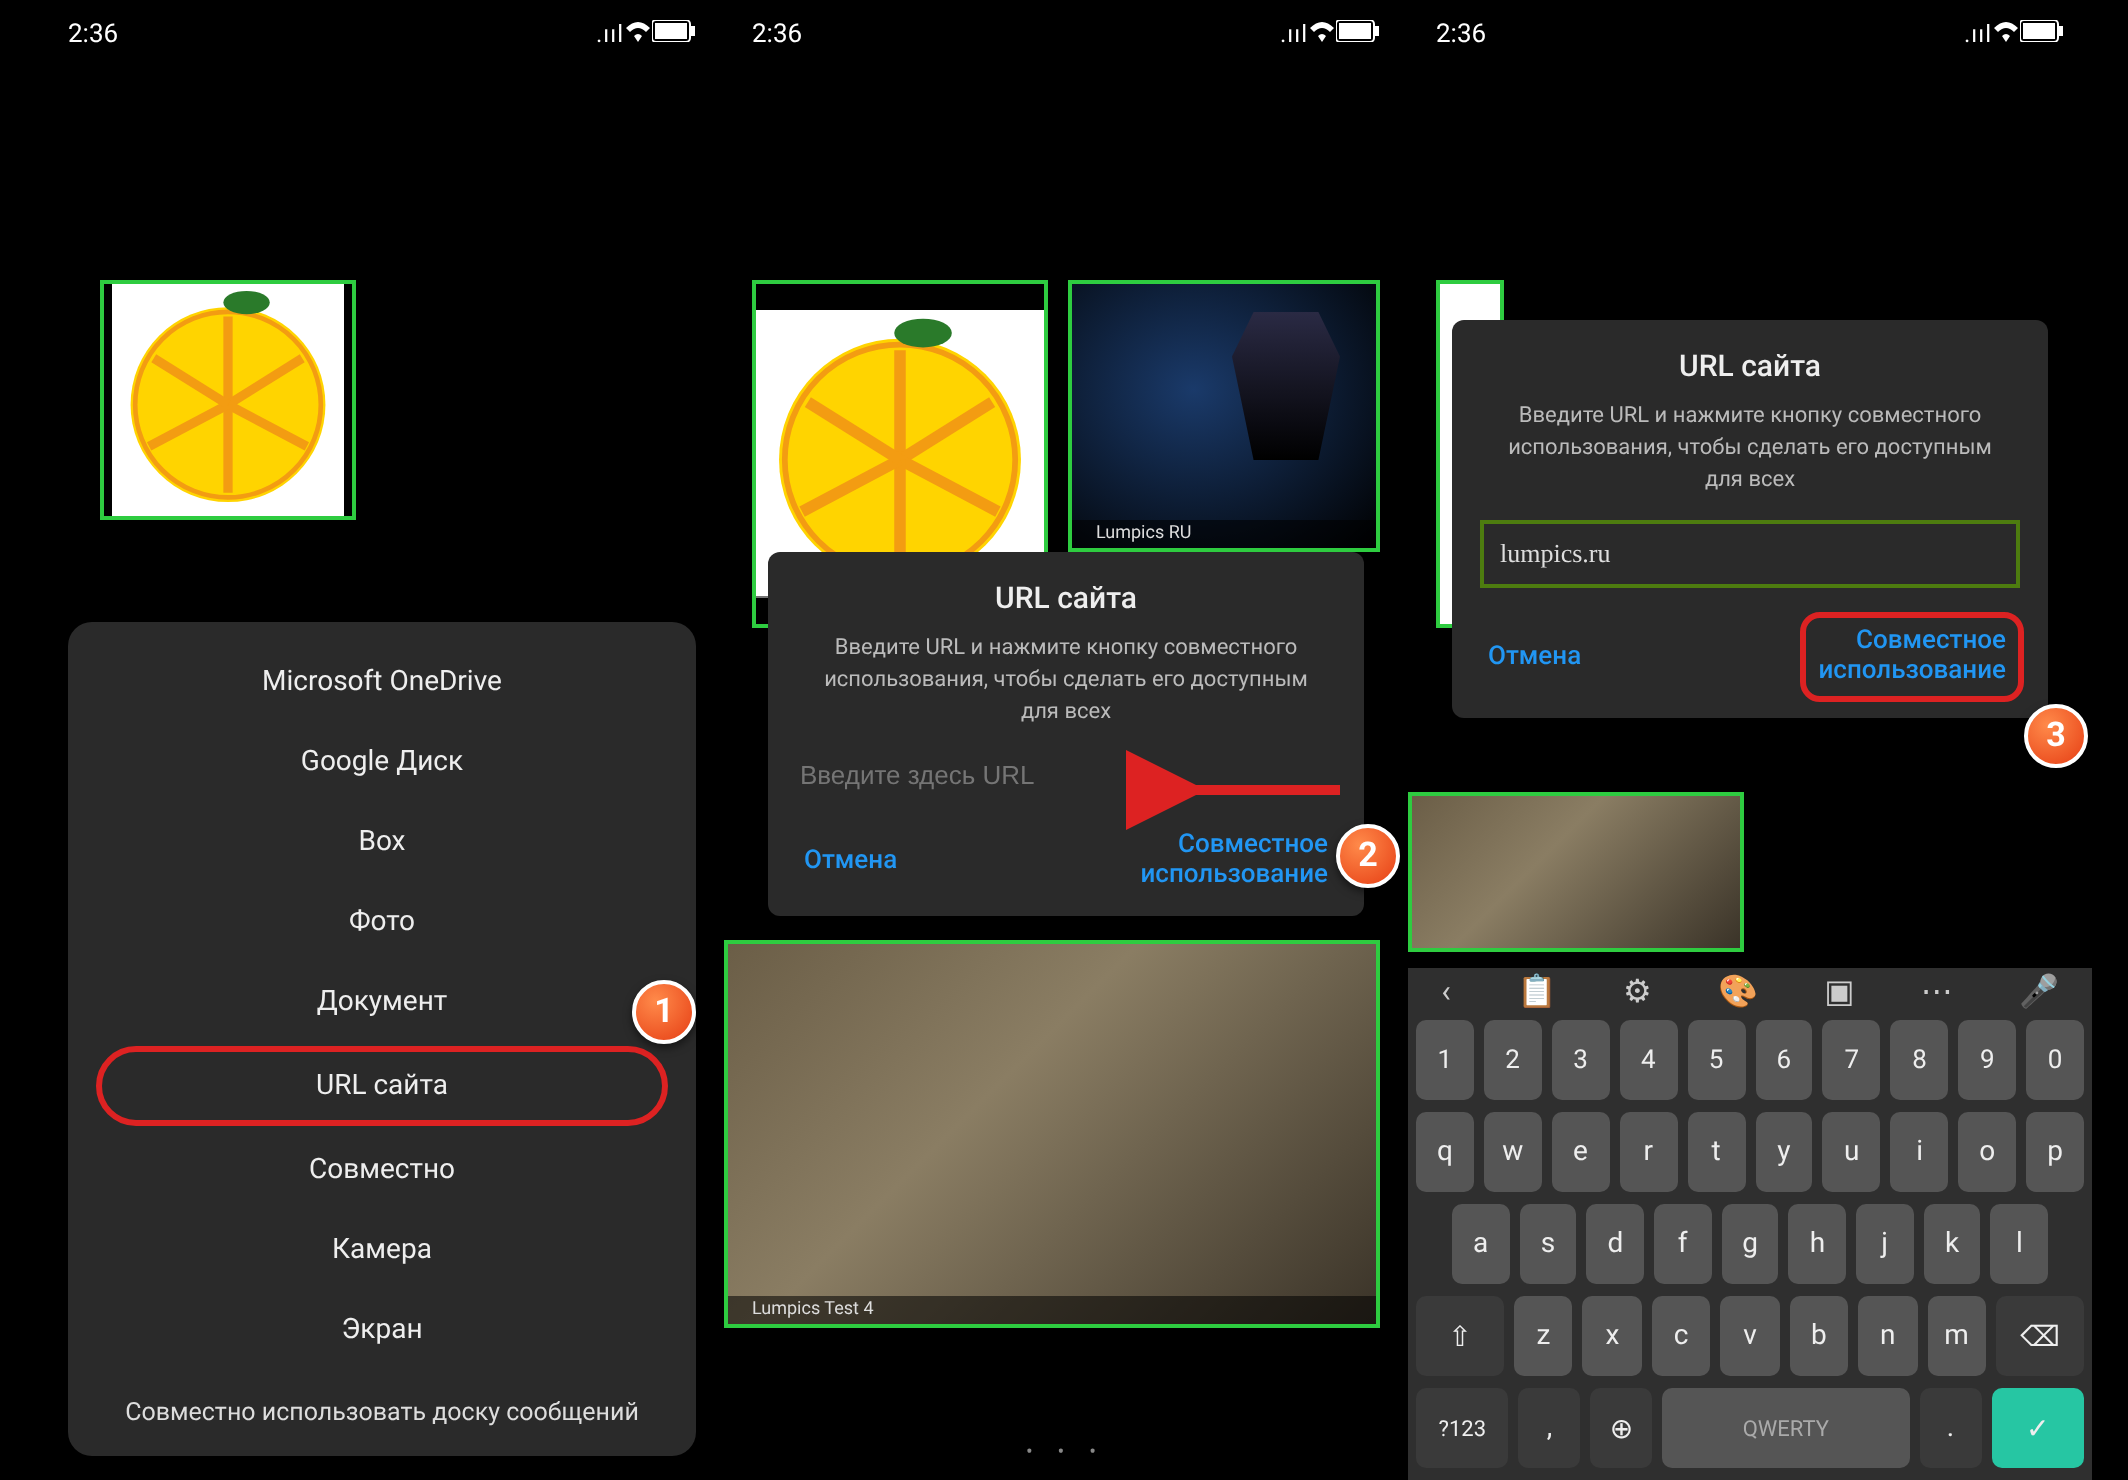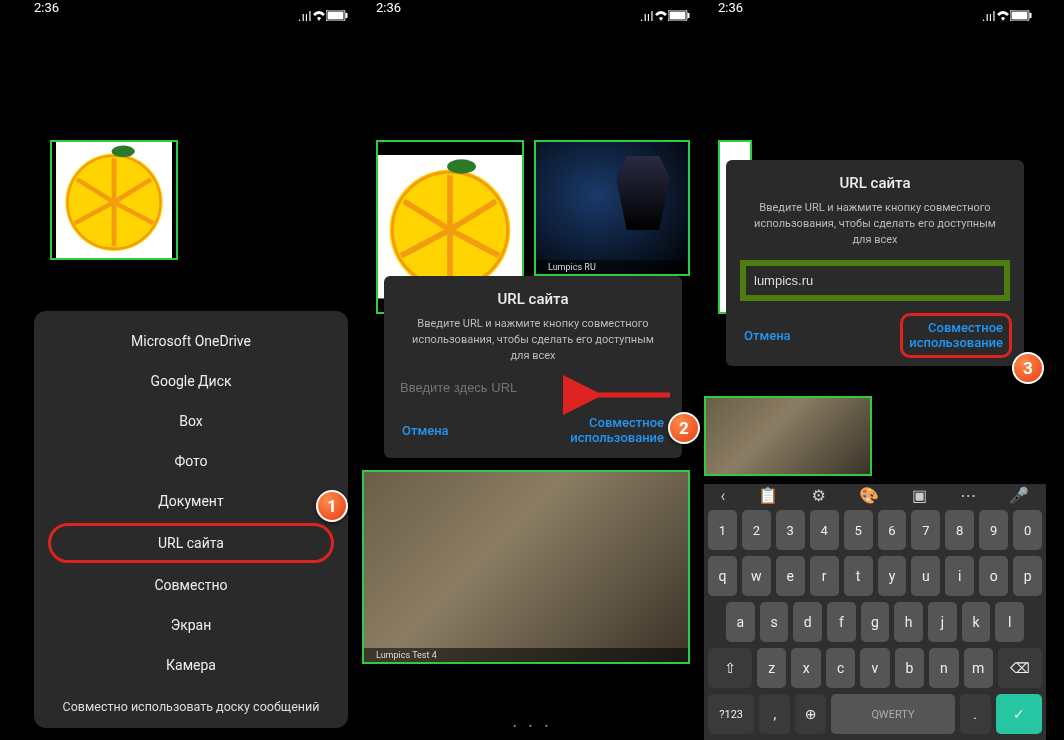--- a/index.html
+++ b/index.html
@@ -1,38 +1,38 @@
 <!DOCTYPE html>
 <html><head>
 <meta charset="utf-8">
 <style>
   * { box-sizing: border-box; margin: 0; padding: 0; }
   body { background: #000; font-family: -apple-system, Roboto, Arial, sans-serif; width: 1064px; height: 740px; position: relative; overflow: hidden; }
   .phone { position: absolute; top: 0; width: 342px; height: 740px; background: #000; }
   .p1 { left: 20px; }
   .p2 { left: 362px; }
   .p3 { left: 704px; }
-  .statusbar { height: 34px; display: flex; justify-content: space-between; padding: 0 14px; color: #fff; font-size: 13px; }
+  .statusbar { height: 34px; display: flex; justify-content: space-between; align-items: center; padding: 0 14px; color: #fff; font-size: 13px; }
   .statusbar .right { display: flex; gap: 0; align-items: center; font-size: 12px; letter-spacing: 0.5px; }
   .caption { position: absolute; bottom: 0; left: 0; right: 0; background: rgba(0,0,0,0.55); color: #ddd; font-size: 9px; padding: 2px 12px; }
 
   
   .menu { position: absolute; left: 14px; right: 14px; bottom: 12px; background: #2a2a2a; border-radius: 12px; padding: 10px 0 12px 0; color: #eee; }
   .menu-item { text-align: center; padding: 12px 1px; font-size: 14px; }
   .menu-item.hl { border: 3px solid #d22; border-radius: 22px; margin: 2px 14px; padding: 9px 0; }
   .menu-footer { text-align: center; font-size: 12.5px; padding: 14px 0 2px 0; color: #ddd; }
 
   
   .dialog { position: absolute; left: 22px; right: 22px; background: #2a2a2a; border-radius: 6px; padding: 14px 14px 10px 14px; color: #eee; }
   .dlg2 { top: 276px; }
   .dlg3 { top: 160px; }
   .dlg-title { text-align: center; font-size: 15px; color: #eee; margin-bottom: 8px; font-weight: 500; }
   .dlg-text { text-align: center; font-size: 11px; line-height: 1.45; color: #bbb; }
   .dlg-input { margin-top: 12px; width: 100%; font-size: 13px; color: #ec4899; }
-  .dlg-input.filled { color: #ddd; border: 6px solid #4d7c0f; padding: 7px 8px; background: transparent; }
+  .dlg-input.filled { color: #ddd; border: 2px solid #4d7c0f; padding: 7px 8px; background: transparent; font-family: Liberation Serif, serif; }
   .dlg-input.empty { background: transparent; border: none; padding: 4px 2px; }
   .dlg-btnrow { display: flex; justify-content: space-between; align-items: center; margin-top: 16px; padding: 0 4px 2px 4px; }
   .dlg-btn { color: #2196f3; font-size: 13px; font-weight: 500; }
   .dlg-btn.share { text-align: right; line-height: 1.2; }
   .dlg-btn.share.hl { border: 3px solid #d22; border-radius: 10px; padding: 4px 6px; margin: -4px -6px; }
 
   
   .roomphoto { position: absolute; left: 0; right: 14px; background: linear-gradient(135deg, #6b5e47 0%, #8a7d63 40%, #3a3328 100%); border: 2px solid #2ecc40; }
   .room2 { top: 470px; height: 194px; }
   .room3 { top: 396px; height: 80px; right: 174px; }
@@ -99,22 +99,22 @@
   </div>
 
   <div class="menu">
     <div class="menu-item">Microsoft OneDrive</div>
     <div class="menu-item">Google Диск</div>
     <div class="menu-item">Box</div>
     <div class="menu-item">Фото</div>
     <div class="menu-item">Документ</div>
     <div class="menu-item hl">URL сайта</div>
     <div class="menu-item">Совместно</div>
+    <div class="menu-item">Камера</div>
     <div class="menu-item">Экран</div>
-    <div class="menu-item">Камера</div>
     <div class="menu-footer">Совместно использовать доску сообщений</div>
   </div>
 </div>
 
 <div class="phone p2">
   <div class="statusbar">
     <span>2:36</span>
     <span class="right">
       <span>.ııl</span>
       <span><svg width="14" height="12" viewBox="0 0 14 12">

